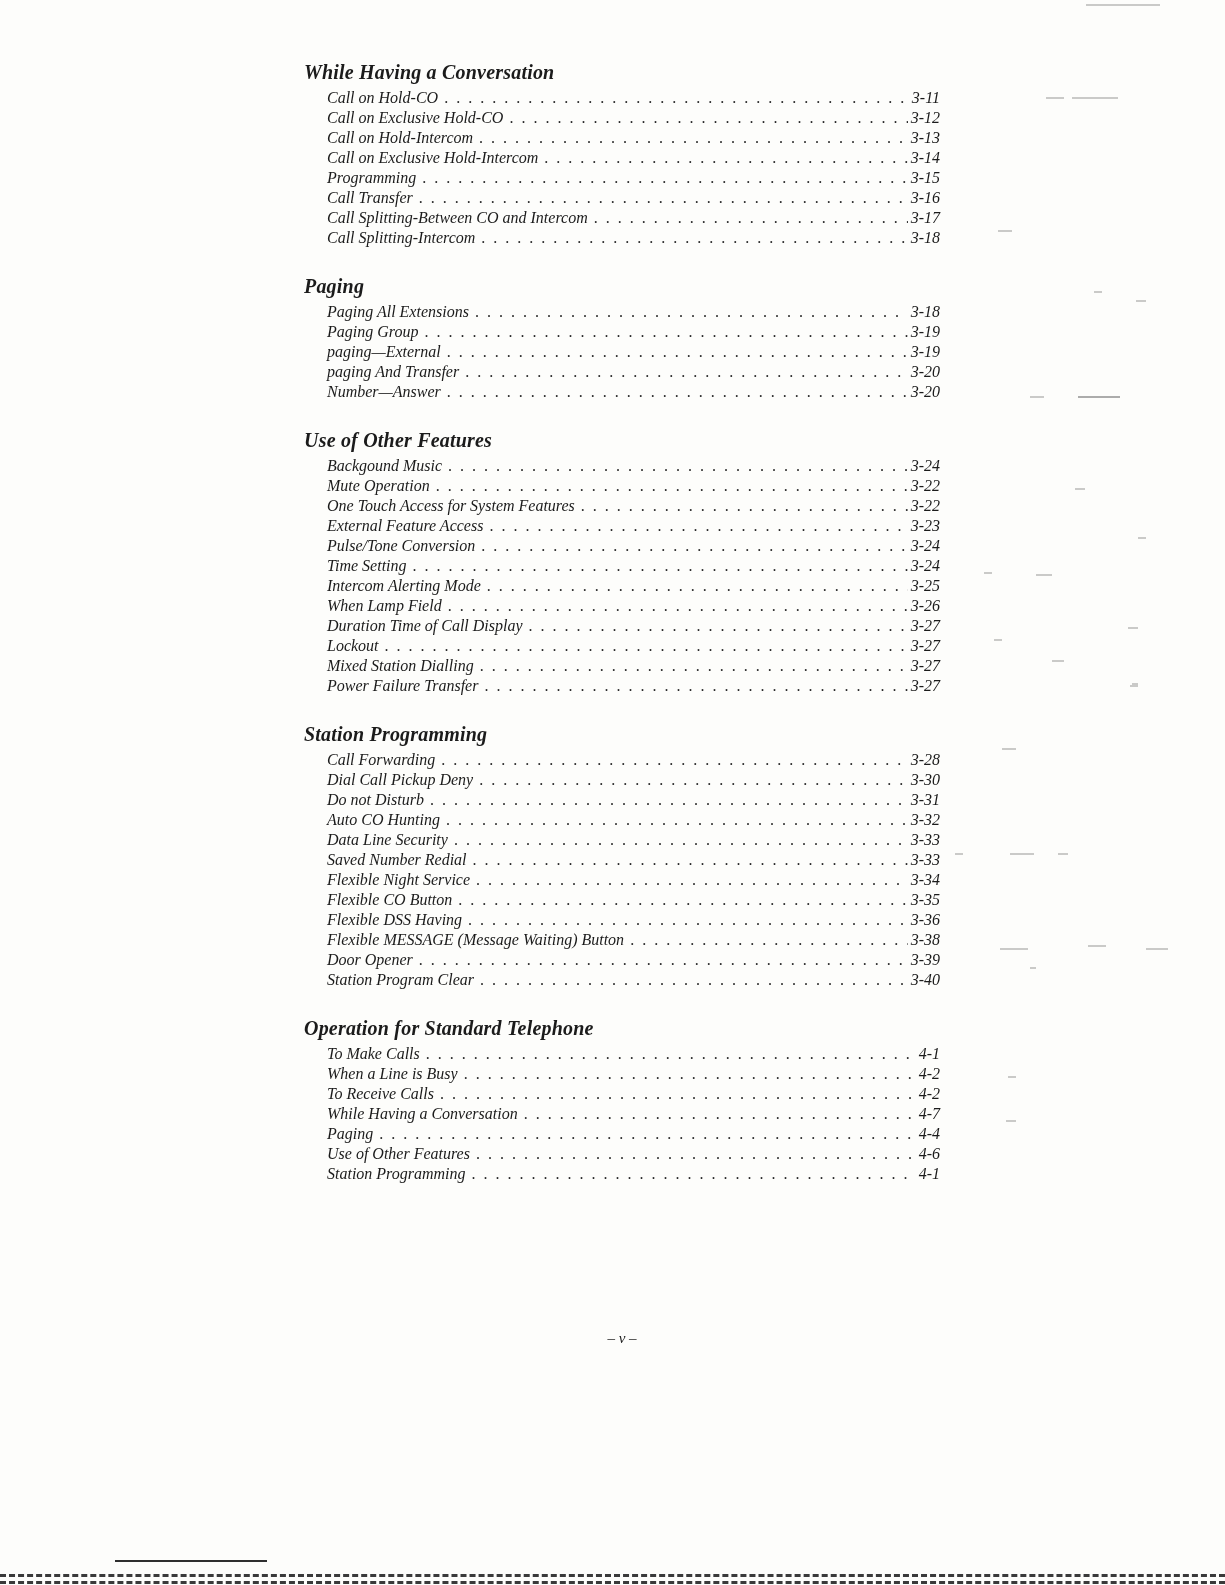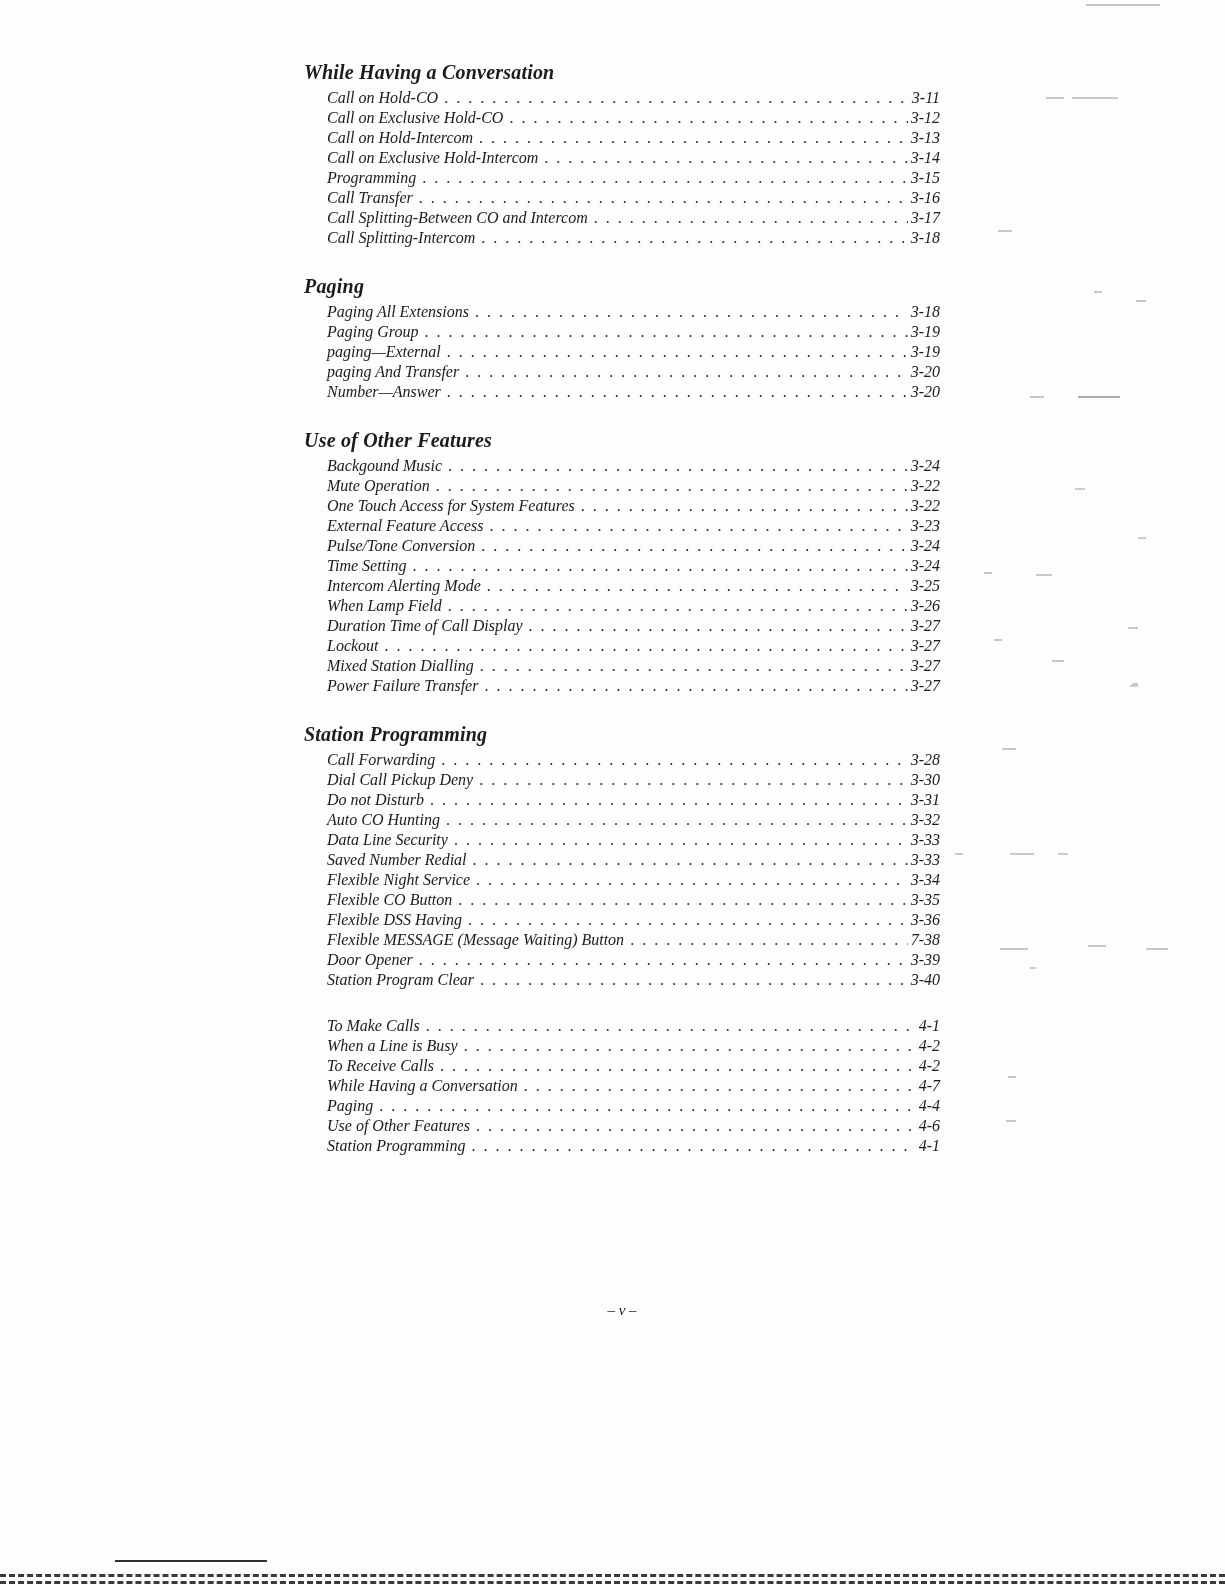--- a/index.html
+++ b/index.html
@@ -278,35 +278,36 @@
             <span class="pagenum">3-35</span>
           </div>
           <div class="entry">
             <span class="title">Flexible DSS Having</span>
             <span class="leader">. . . . . . . . . . . . . . . . . . . . . . . . . . . . . . . . . . . . . . . . . . . . . . . . . . . . . . . . . . . . . . . . . . . . . . . . . . . . . . . . . . . . . . . . . . . . . . . . . . . . . . . . . . . . . .</span>
             <span class="pagenum">3-36</span>
           </div>
           <div class="entry">
             <span class="title">Flexible MESSAGE (Message Waiting) Button</span>
             <span class="leader">. . . . . . . . . . . . . . . . . . . . . . . . . . . . . . . . . . . . . . . . . . . . . . . . . . . . . . . . . . . . . . . . . . . . . . . . . . . . . . . . . . . . . . . . . . . . . . . . . . . . . . . . . . . . . .</span>
-            <span class="pagenum">7-38</span>
+            <span class="pagenum">3-38</span>
           </div>
           <div class="entry">
             <span class="title">Door Opener</span>
             <span class="leader">. . . . . . . . . . . . . . . . . . . . . . . . . . . . . . . . . . . . . . . . . . . . . . . . . . . . . . . . . . . . . . . . . . . . . . . . . . . . . . . . . . . . . . . . . . . . . . . . . . . . . . . . . . . . . .</span>
             <span class="pagenum">3-39</span>
           </div>
           <div class="entry">
             <span class="title">Station Program Clear</span>
             <span class="leader">. . . . . . . . . . . . . . . . . . . . . . . . . . . . . . . . . . . . . . . . . . . . . . . . . . . . . . . . . . . . . . . . . . . . . . . . . . . . . . . . . . . . . . . . . . . . . . . . . . . . . . . . . . . . . .</span>
             <span class="pagenum">3-40</span>
           </div>
         </div>
       </div>
       <div class="section">
+        <div class="section-heading">Operation for Standard Telephone</div>
         <div class="entries">
           <div class="entry">
             <span class="title">To Make Calls</span>
             <span class="leader">. . . . . . . . . . . . . . . . . . . . . . . . . . . . . . . . . . . . . . . . . . . . . . . . . . . . . . . . . . . . . . . . . . . . . . . . . . . . . . . . . . . . . . . . . . . . . . . . . . . . . . . . . . . . . .</span>
             <span class="pagenum">4-1</span>
           </div>
           <div class="entry">
             <span class="title">When a Line is Busy</span>
             <span class="leader">. . . . . . . . . . . . . . . . . . . . . . . . . . . . . . . . . . . . . . . . . . . . . . . . . . . . . . . . . . . . . . . . . . . . . . . . . . . . . . . . . . . . . . . . . . . . . . . . . . . . . . . . . . . . . .</span>
             <span class="pagenum">4-2</span>

